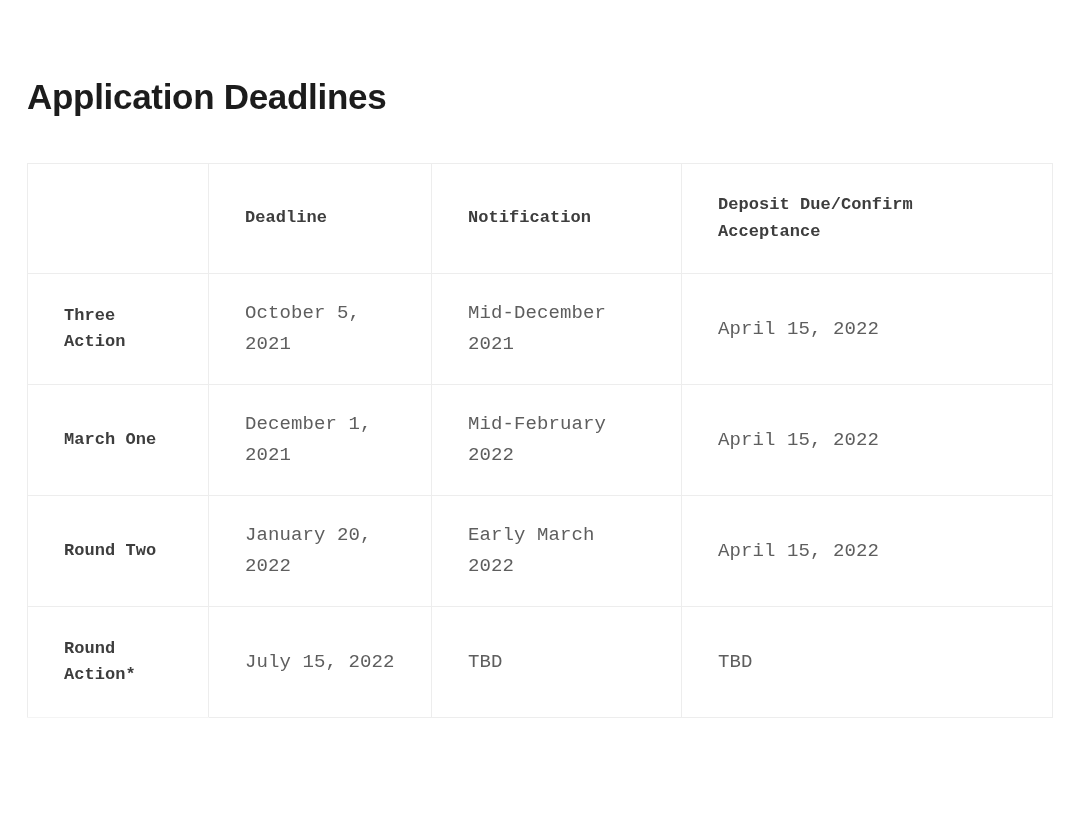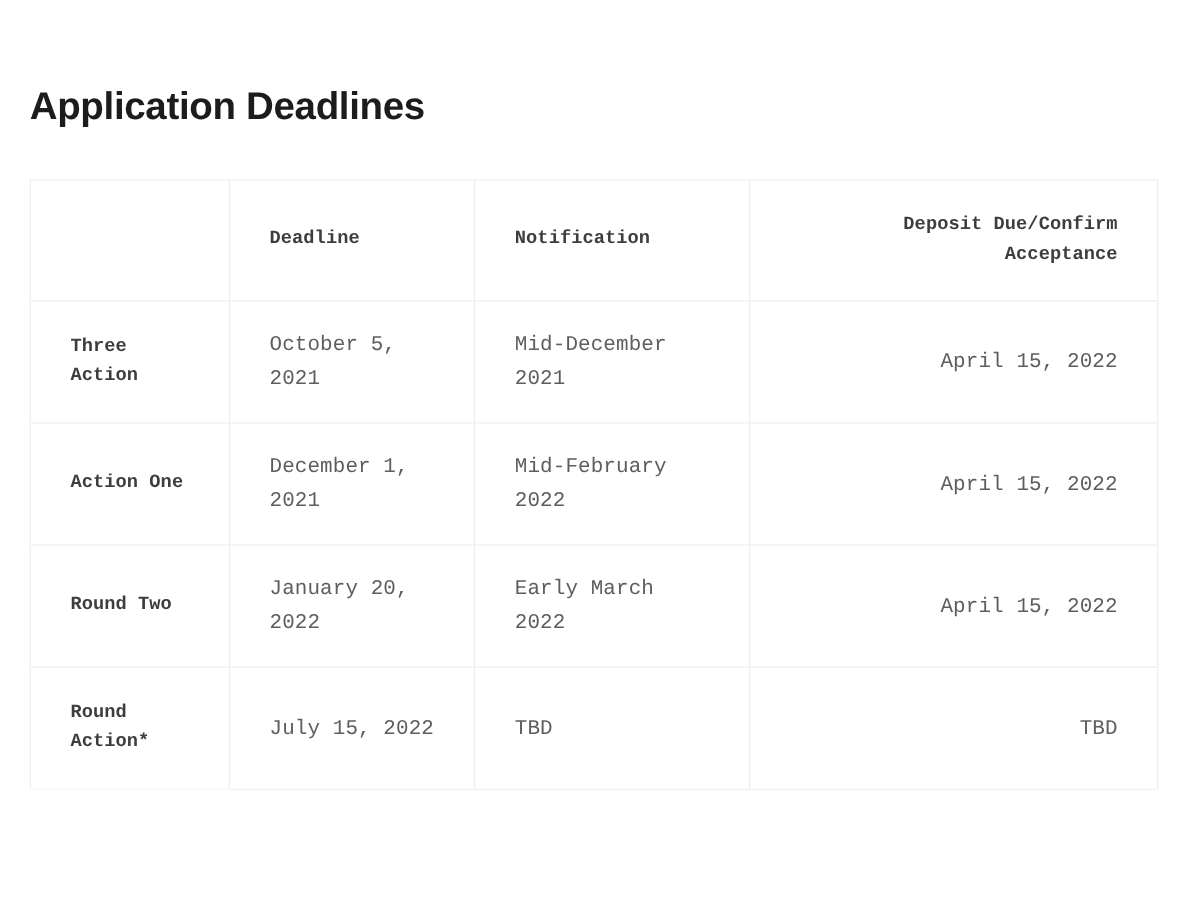--- a/index.html
+++ b/index.html
@@ -61,21 +61,20 @@
     border-bottom: 1px solid #ededed;
     vertical-align: middle;
     text-align: left;
     padding: 10px 36px;
     box-sizing: border-box;
     font-family: Liberation Mono, monospace;
   }
   table.deadlines th:last-child,
   table.deadlines td:last-child {
     border-right: none;
-    text-align: right;
   }
   thead tr { height: 110px; }
   tbody tr { height: 111px; }
 
   thead th {
     font-size: 17px;
     line-height: 1.55;
     font-weight: 700;
     color: #3d3d3d;
     letter-spacing: 0.05px;
@@ -123,21 +122,21 @@
         </tr>
       </thead>
       <tbody>
         <tr>
           <th class="rowhead">Three Action</th>
           <td class="cell">October 5, 2021</td>
           <td class="cell">Mid-December 2021</td>
           <td class="cell">April 15, 2022</td>
         </tr>
         <tr>
-          <th class="rowhead">Action One</th>
+          <th class="rowhead">March One</th>
           <td class="cell">December 1, 2021</td>
           <td class="cell">Mid-February 2022</td>
           <td class="cell">April 15, 2022</td>
         </tr>
         <tr>
           <th class="rowhead">Round Two</th>
           <td class="cell">January 20, 2022</td>
           <td class="cell">Early March 2022</td>
           <td class="cell">April 15, 2022</td>
         </tr>

